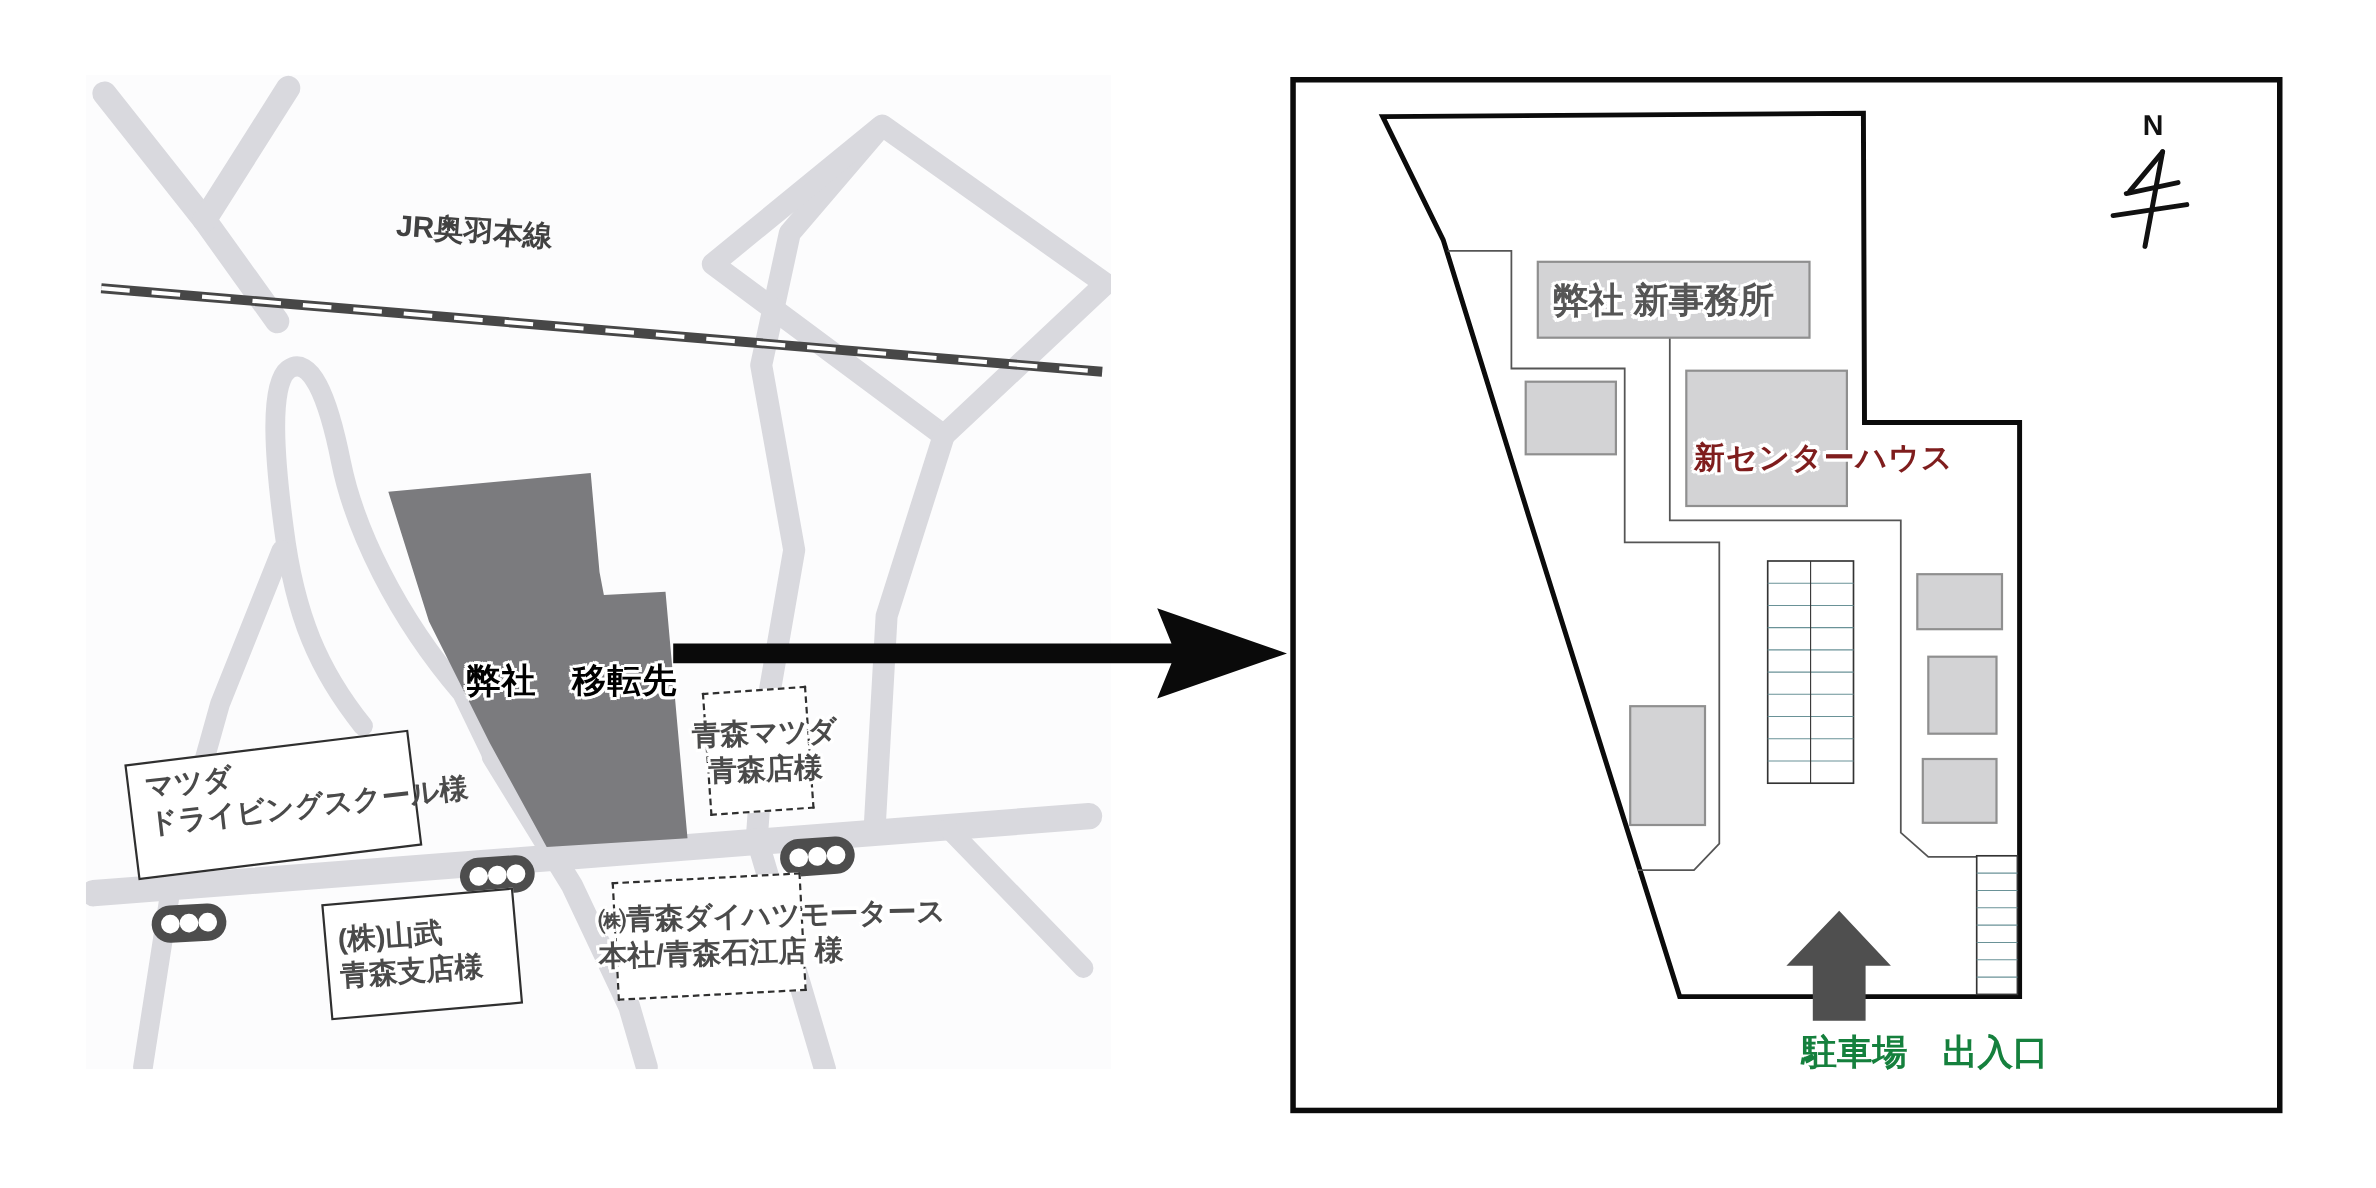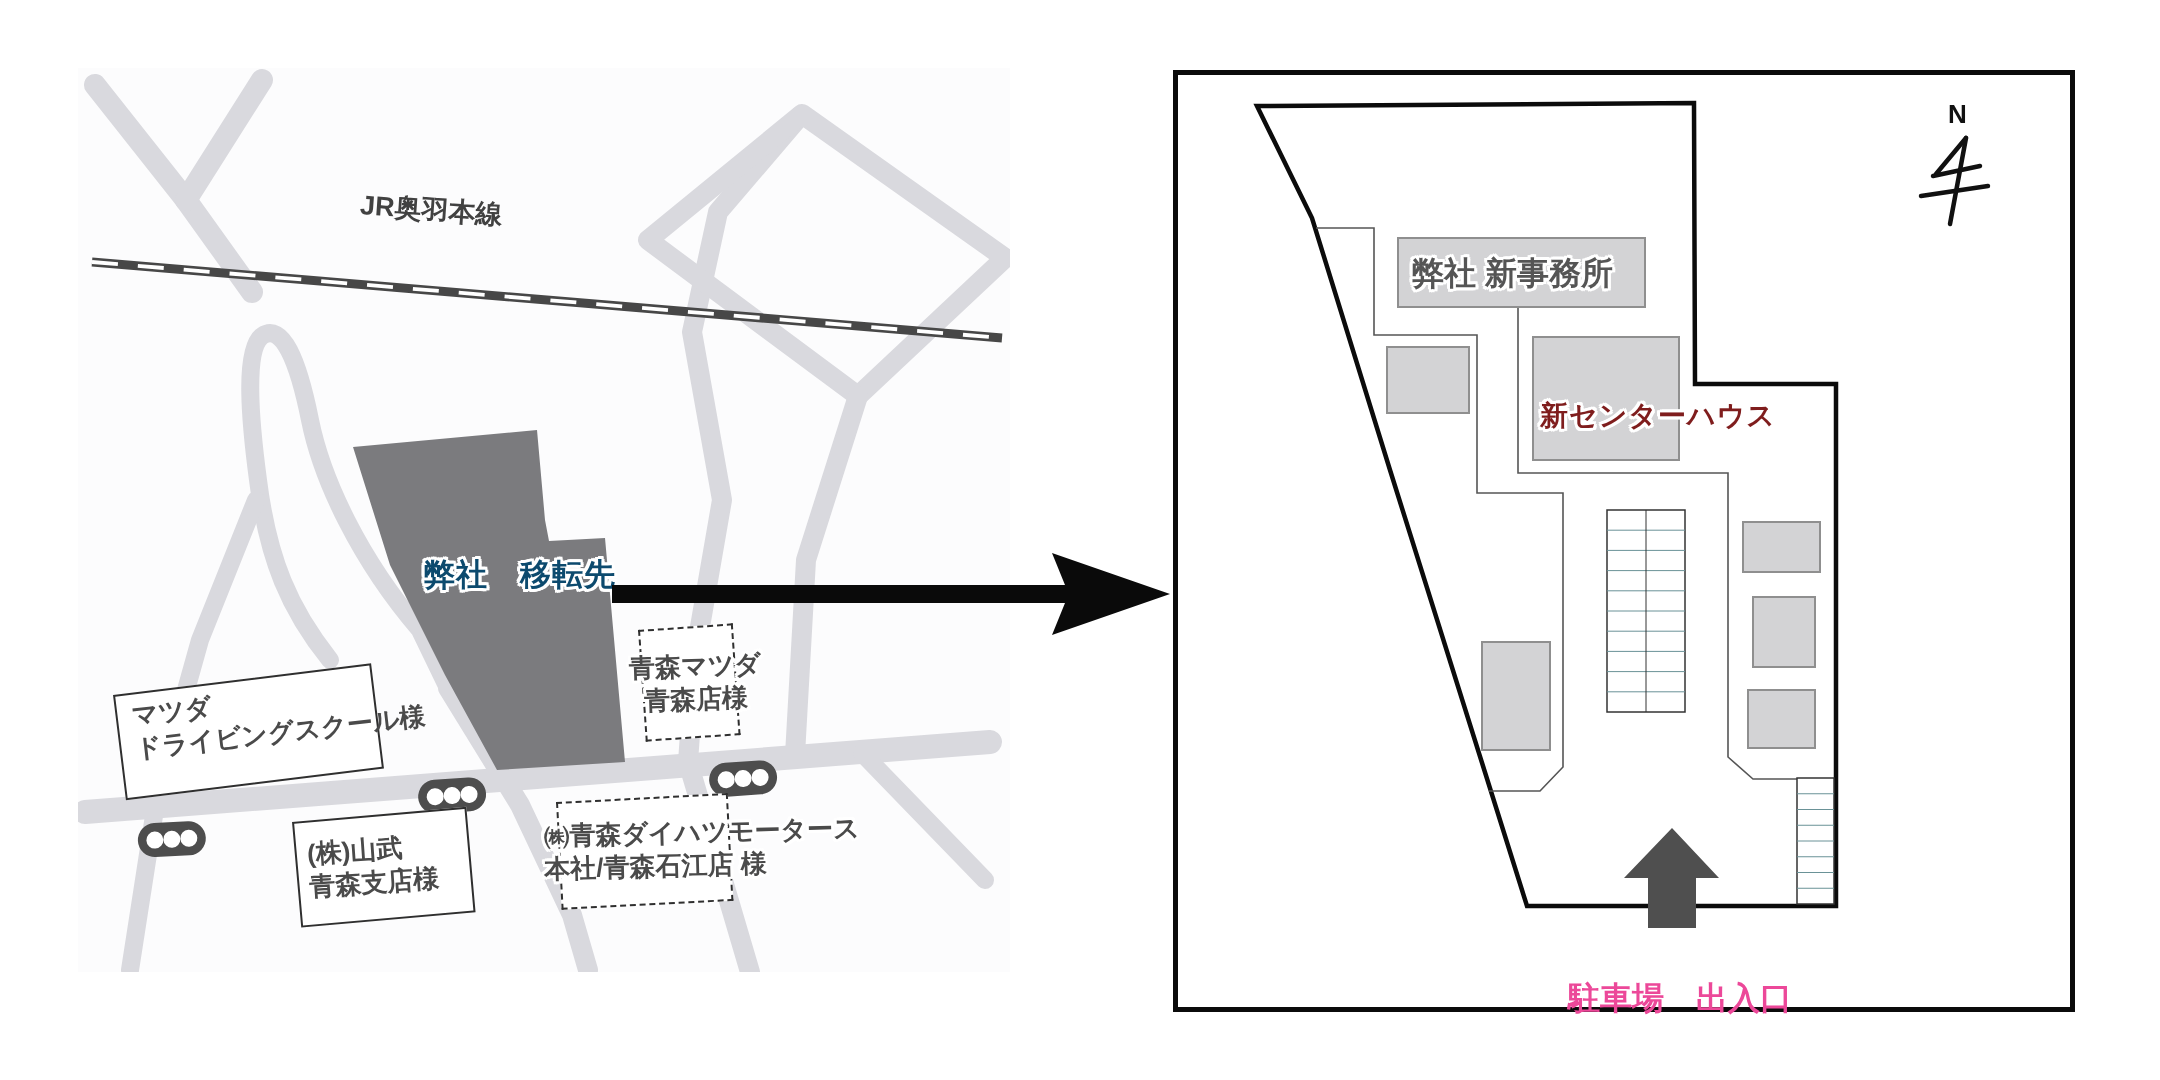--- a/index.html
+++ b/index.html
@@ -63,21 +63,21 @@
         <rect x="0" y="0" width="68" height="34" rx="17" fill="#4d4d4d"></rect>
         <circle cx="17" cy="17" r="8.5" fill="#fff"></circle>
           <circle cx="34" cy="17" r="8.5" fill="#fff"></circle>
           <circle cx="51" cy="17" r="8.5" fill="#fff"></circle>
       </g>
     </svg>
   </div>
 
   <div class="lbl" style="left:360px;top:194px;font-size:27px;color:#414141;transform:rotate(4deg);">JR奥羽本線</div>
 
-  <div class="lbl halo" style="left:424px;top:556px;font-size:31px;color:#0c4a6e;letter-spacing:1px;">弊社　移転先</div>
+  <div class="lbl halo" style="left:424px;top:600px;font-size:31px;color:#000000;letter-spacing:1px;">弊社　移転先</div>
 
   <div class="landmark-box b-solid" style="left:113px;top:695px;width:260px;height:106px;transform:rotate(-7deg);transform-origin:top left;"></div>
   <div class="lbl map-label" style="left:130px;top:700px;transform:rotate(-6.5deg);transform-origin:top left;">
     <div>マツダ</div>
     <div>ドライビングスクール様</div>
   </div>
 
   <div class="landmark-box b-dashed" style="left:638px;top:630px;width:95px;height:112px;transform:rotate(-4deg);transform-origin:top left;"></div>
   <div class="lbl map-label halo" style="left:613px;top:650px;width:165px;text-align:center;transform:rotate(-2deg);">
     <div>青森マツダ</div>
@@ -156,15 +156,15 @@
         <line x1="1966" y1="138" x2="1936" y2="174"></line>
         <line x1="1933" y1="176" x2="1980" y2="166"></line>
         <line x1="1921" y1="196" x2="1988" y2="186"></line>
       </g>
     </svg>
   </div>
 
   <div class="lbl halo" style="left:1948px;top:98px;font-size:26px;color:#111;">N</div>
   <div class="lbl halo" style="left:1398px;top:253px;width:229px;text-align:center;font-size:32px;color:#555;">弊社 新事務所</div>
   <div class="lbl halo" style="left:1540px;top:398px;font-size:28px;color:#7f1d1d;letter-spacing:1px;">新センターハウス</div>
-  <div class="lbl" style="left:1520px;top:936px;width:320px;text-align:center;font-size:32px;color:#ec4899;margin-top:42px;">駐車場　出入口</div>
+  <div class="lbl" style="left:1590px;top:936px;width:320px;text-align:center;font-size:32px;color:#15803d;">駐車場　出入口</div>
 
 </div>
 
 </body></html>

